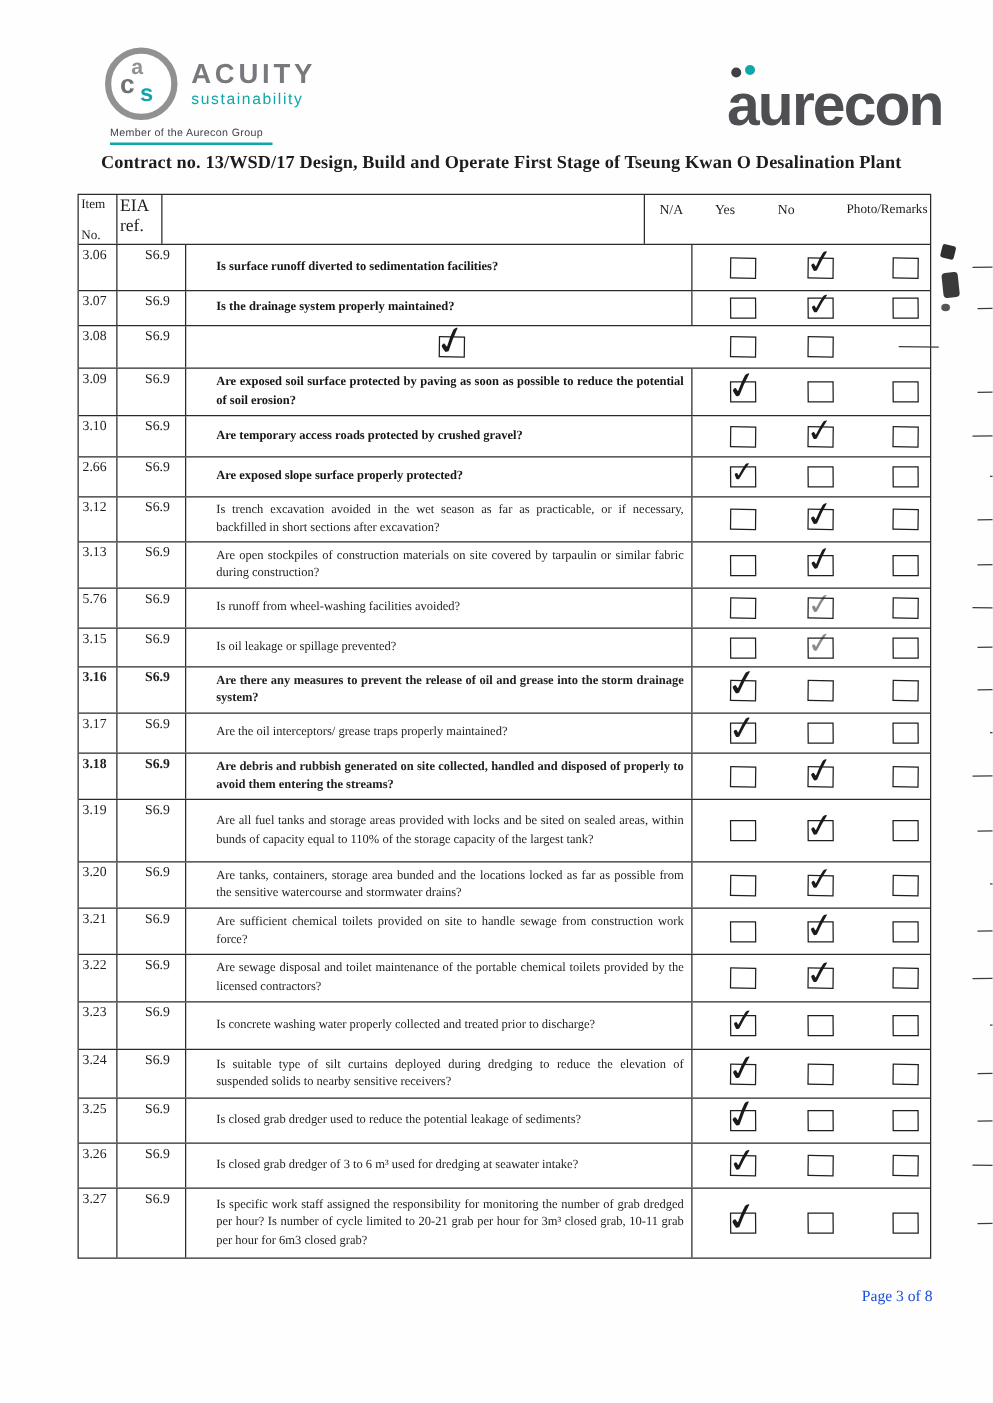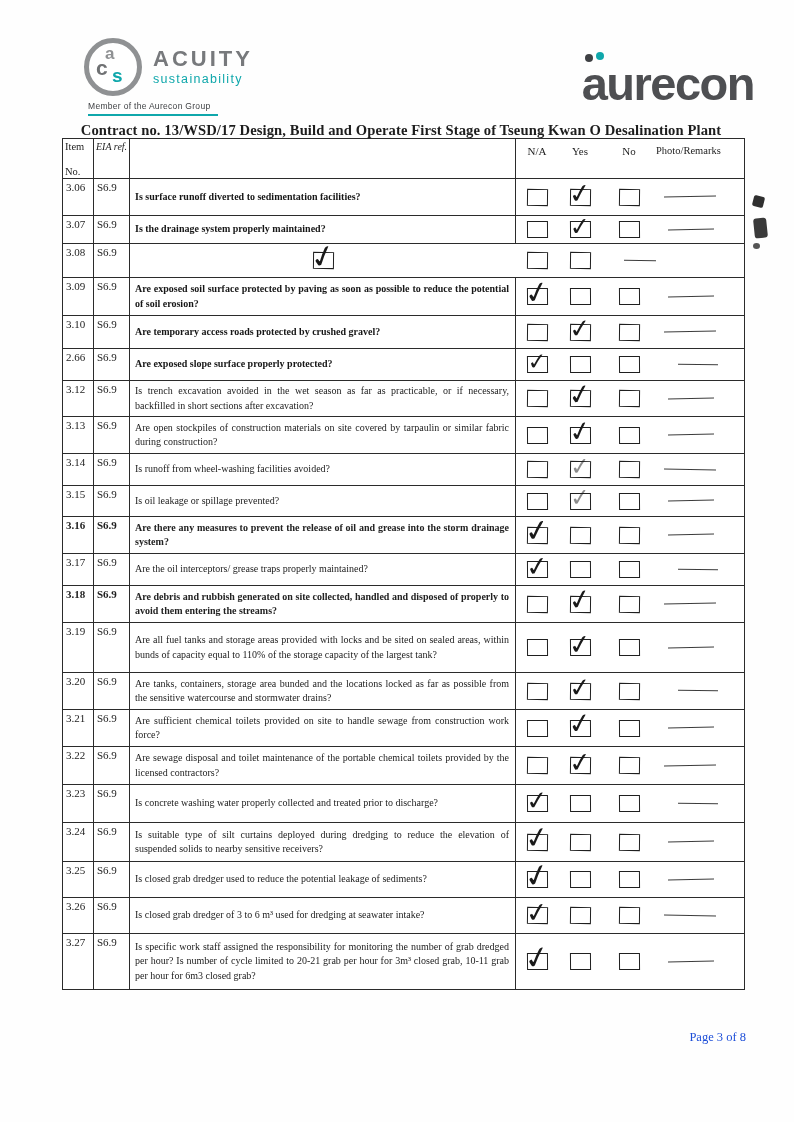--- a/index.html
+++ b/index.html
@@ -43,41 +43,41 @@
   .aurecon-dots .d2 { position:absolute; left:11px; top:0; width:8px; height:8px; border-radius:50%; background:#0fa7ab; }
 
   
   .doc-title {
     position:absolute; top:122px; left:44px; right:36px;
     text-align:center; font-weight:bold; font-size:14.6px; letter-spacing:.1px;
   }
 
   
   .checklist {
-    position:absolute; left:62px; top:138px; width:683px;
+    position:absolute; left:62px; top:155px; width:683px;
     border:1.6px solid #2b2b2b; background:#fff;
   }
   .grid-row {
     display:grid;
     grid-template-columns:31px 36px 386px 42px 44px 54px 86px;
     border-bottom:1px solid #2b2b2b;
   }
   .grid-row:last-child { border-bottom:none; }
   .c { position:relative; }
   .b-r { border-right:1px solid #2b2b2b; }
 
   
   .head-row { height:40px; font-size:10.5px; }
   .h-item { display:flex; flex-direction:column; justify-content:space-between; padding:2px 1px 1px 2px; }
-  .h-eia { padding:2px 0 0 2px; font-size:10px;font-style:italic; }
+  .h-eia { padding:2px 0 0 2px; font-size:14px; }
   .h-center { text-align:center; padding-top:6px; font-size:11px; }
-  .h-remarks { text-align:left; padding-top:6px; font-size:10.5px; }
+  .h-remarks { text-align:right; padding-top:6px; font-size:10.5px; }
 
   
-  .row { font-size:11px; }
+  .row { font-size:11px;gap:19px; }
   .item-cell { padding:2px 0 0 3px; }
   .eia-cell  { padding:2px 0 0 3px; }
   .q-cell { display:flex; align-items:center; padding:2px 6px 2px 5px; }
   .q-text { width:100%; text-align:justify; font-size:10px; line-height:1.42; color:#222; }
   .bold-q .q-text { font-weight:bold; color:#161616; }
   .box-cell { display:flex; align-items:center; justify-content:center; }
   .box { width:21px; height:17px; border:1.6px solid #1f1f1f; display:block; background:transparent; }
   .row:nth-child(odd)  .box { transform:rotate(.7deg); }
   .row:nth-child(even) .box { transform:rotate(-.5deg); }
   .check {
@@ -306,21 +306,21 @@
           </div>
     <div class="c box-cell cell-no">
             <span class="box"></span>
           </div>
     <div class="c remarks-cell">
             <span class="dash"></span>
           </div>
   </div>
 
   <div class="grid-row row" style="min-height: 32px;">
-    <div class="c b-r item-cell">3.14</div>
+    <div class="c b-r item-cell">5.76</div>
     <div class="c b-r eia-cell">S6.9</div>
     <div class="c b-r q-cell">
             <span class="q-text">Is runoff from wheel-washing facilities avoided?</span>
           </div>
     <div class="c box-cell cell-na">
             <span class="box"></span>
           </div>
     <div class="c box-cell cell-yes">
             <span class="box"></span>
             <span class="check faint" style="font-size: 24px; transform: translate(-50%, -64%) rotate(-5deg);">✓</span>

